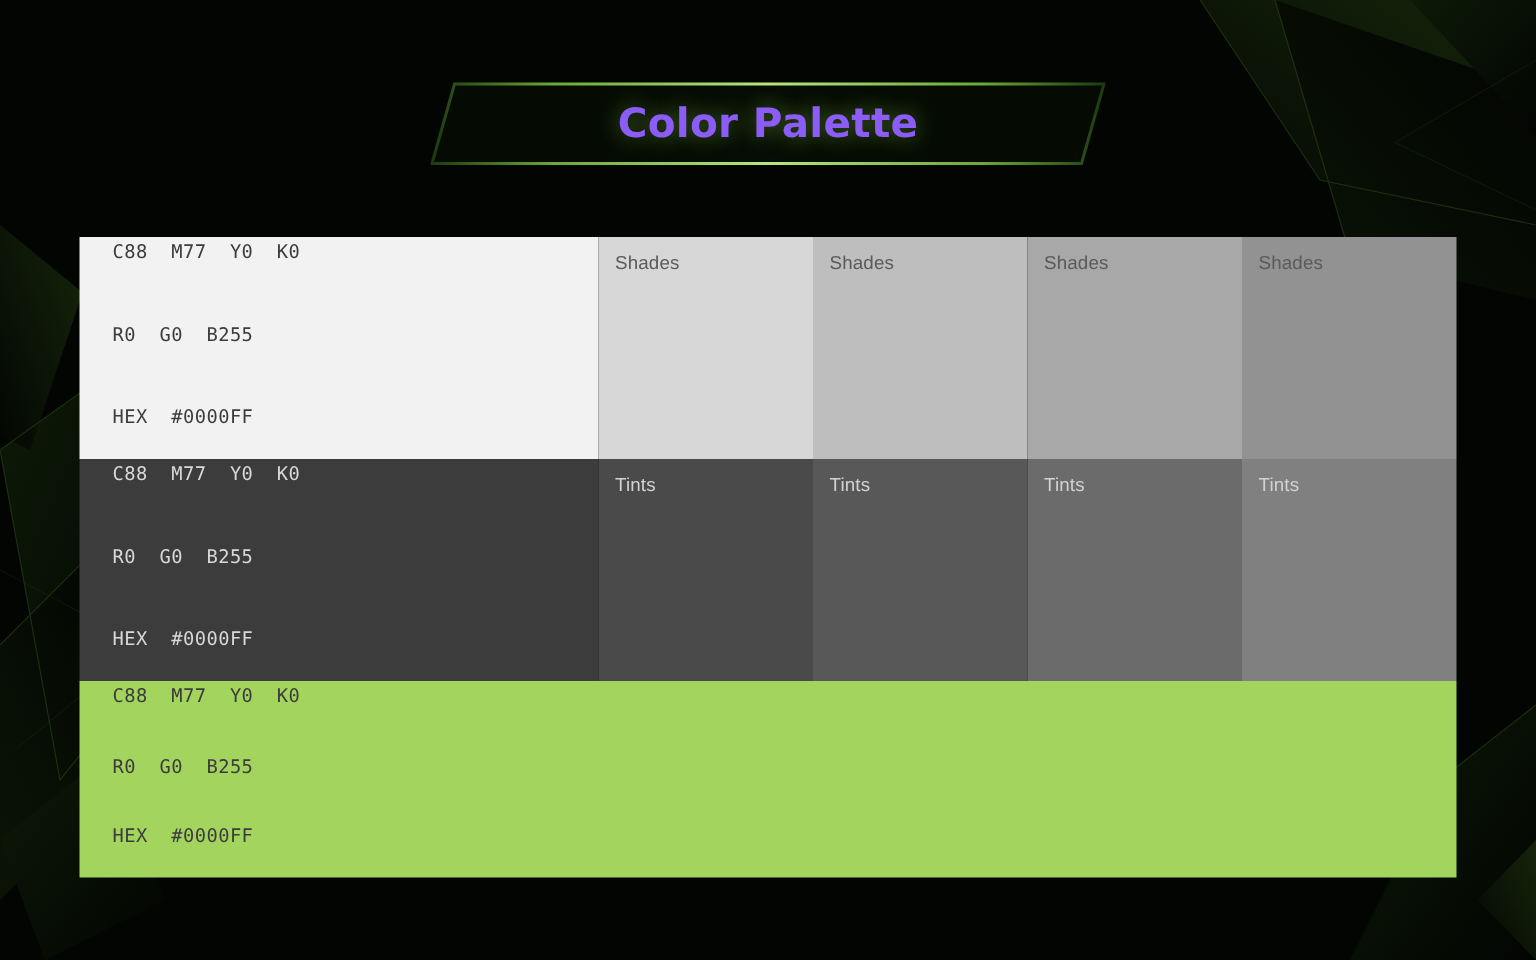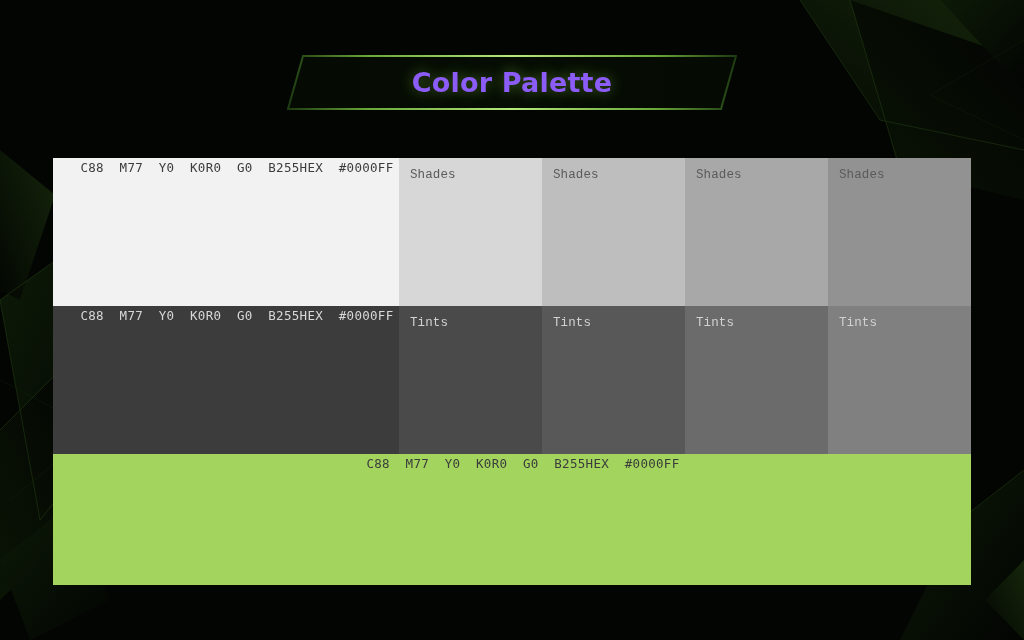--- a/index.html
+++ b/index.html
@@ -46,42 +46,42 @@
   }
   .row{ display:flex; width:100%; }
   .row-shades{ height:148px; }
   .row-tints { height:148px; }
   .row-accent{ height:131px; }
 
   .info-cell{
     position:relative;
     flex:0 0 346px;
     display:flex;
-    flex-direction:row;
-    justify-content:center;
+    flex-direction:column;
+    justify-content:space-between;
     padding:0 0 18px 22px;
   }
   .info-cell .line{
     font-family:"DejaVu Sans Mono", monospace;
     font-size:12.5px;
     line-height:20px;
     letter-spacing:.3px;
     white-space:pre;
   }
 
   .swatch{
     flex:1 1 0;
     position:relative;
   }
   .swatch .label{
     position:absolute;
     left:11px; top:10px;
     font-size:12.5px;
     letter-spacing:.1px;
-    font-family:Liberation Mono, monospace;
+    font-family:Liberation Sans, sans-serif;
   }
 
   .accent-cell{
     flex:1 1 auto;
   }
 </style>
 </head>
 <body style="background: rgb(3, 5, 3);">
 
 <svg id="bg-decor" viewBox="0 0 1024 640" preserveAspectRatio="none">

